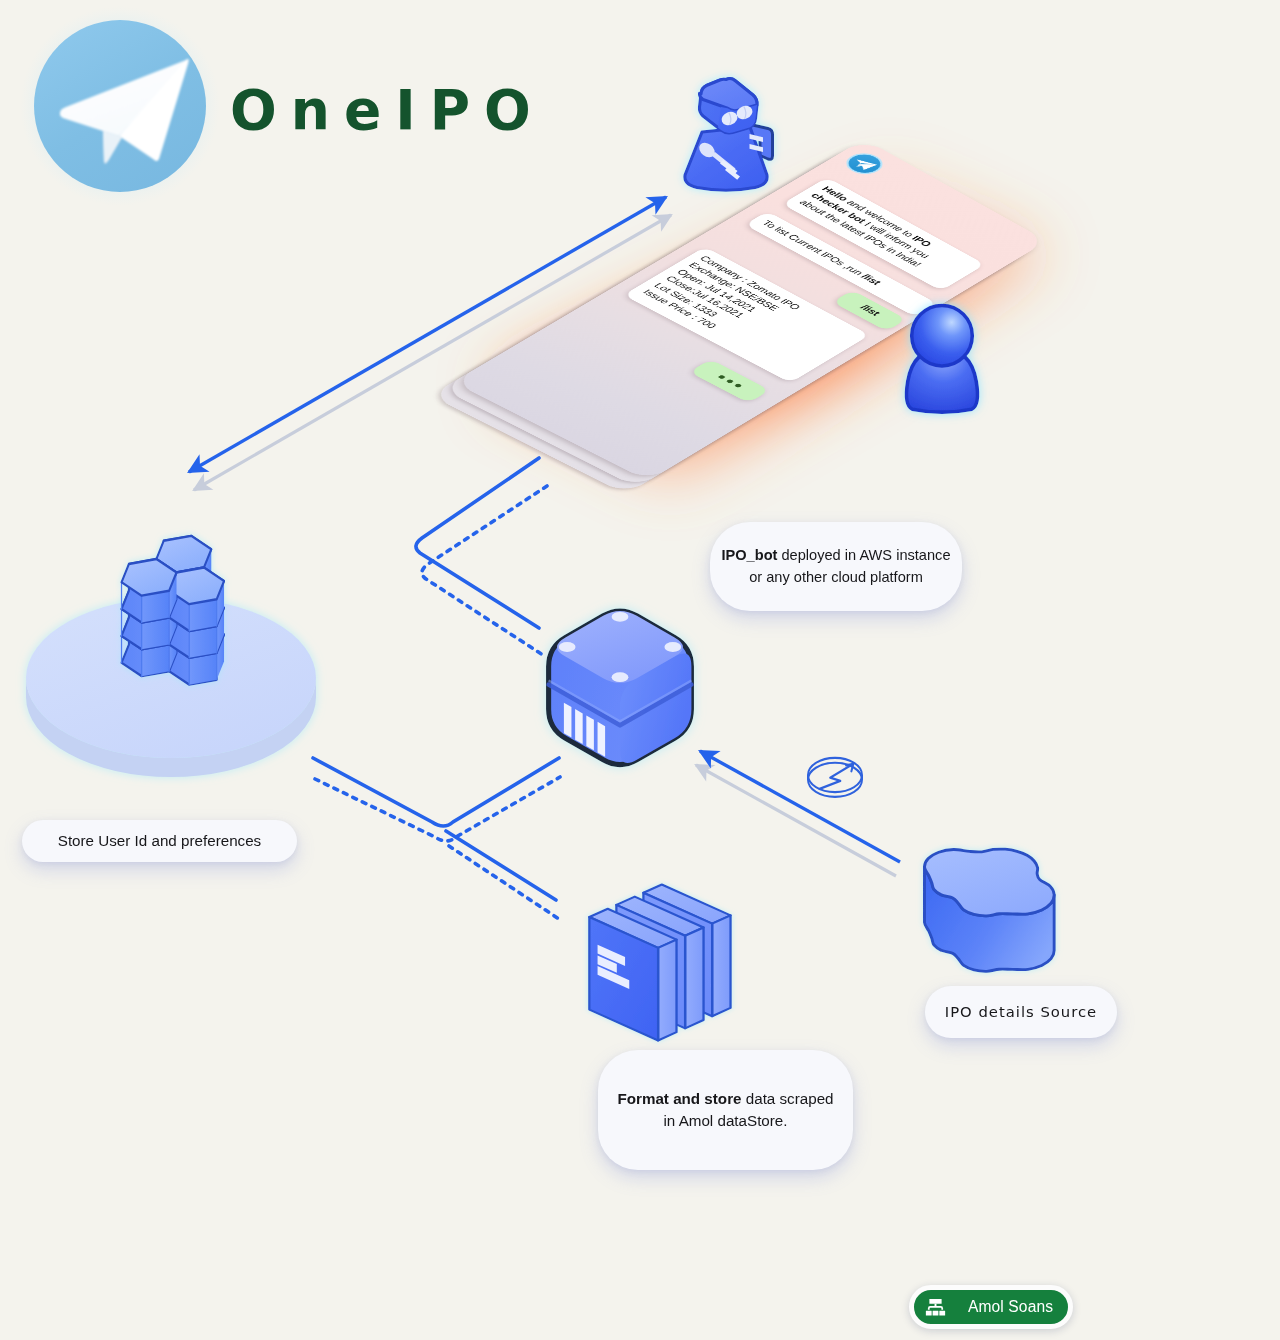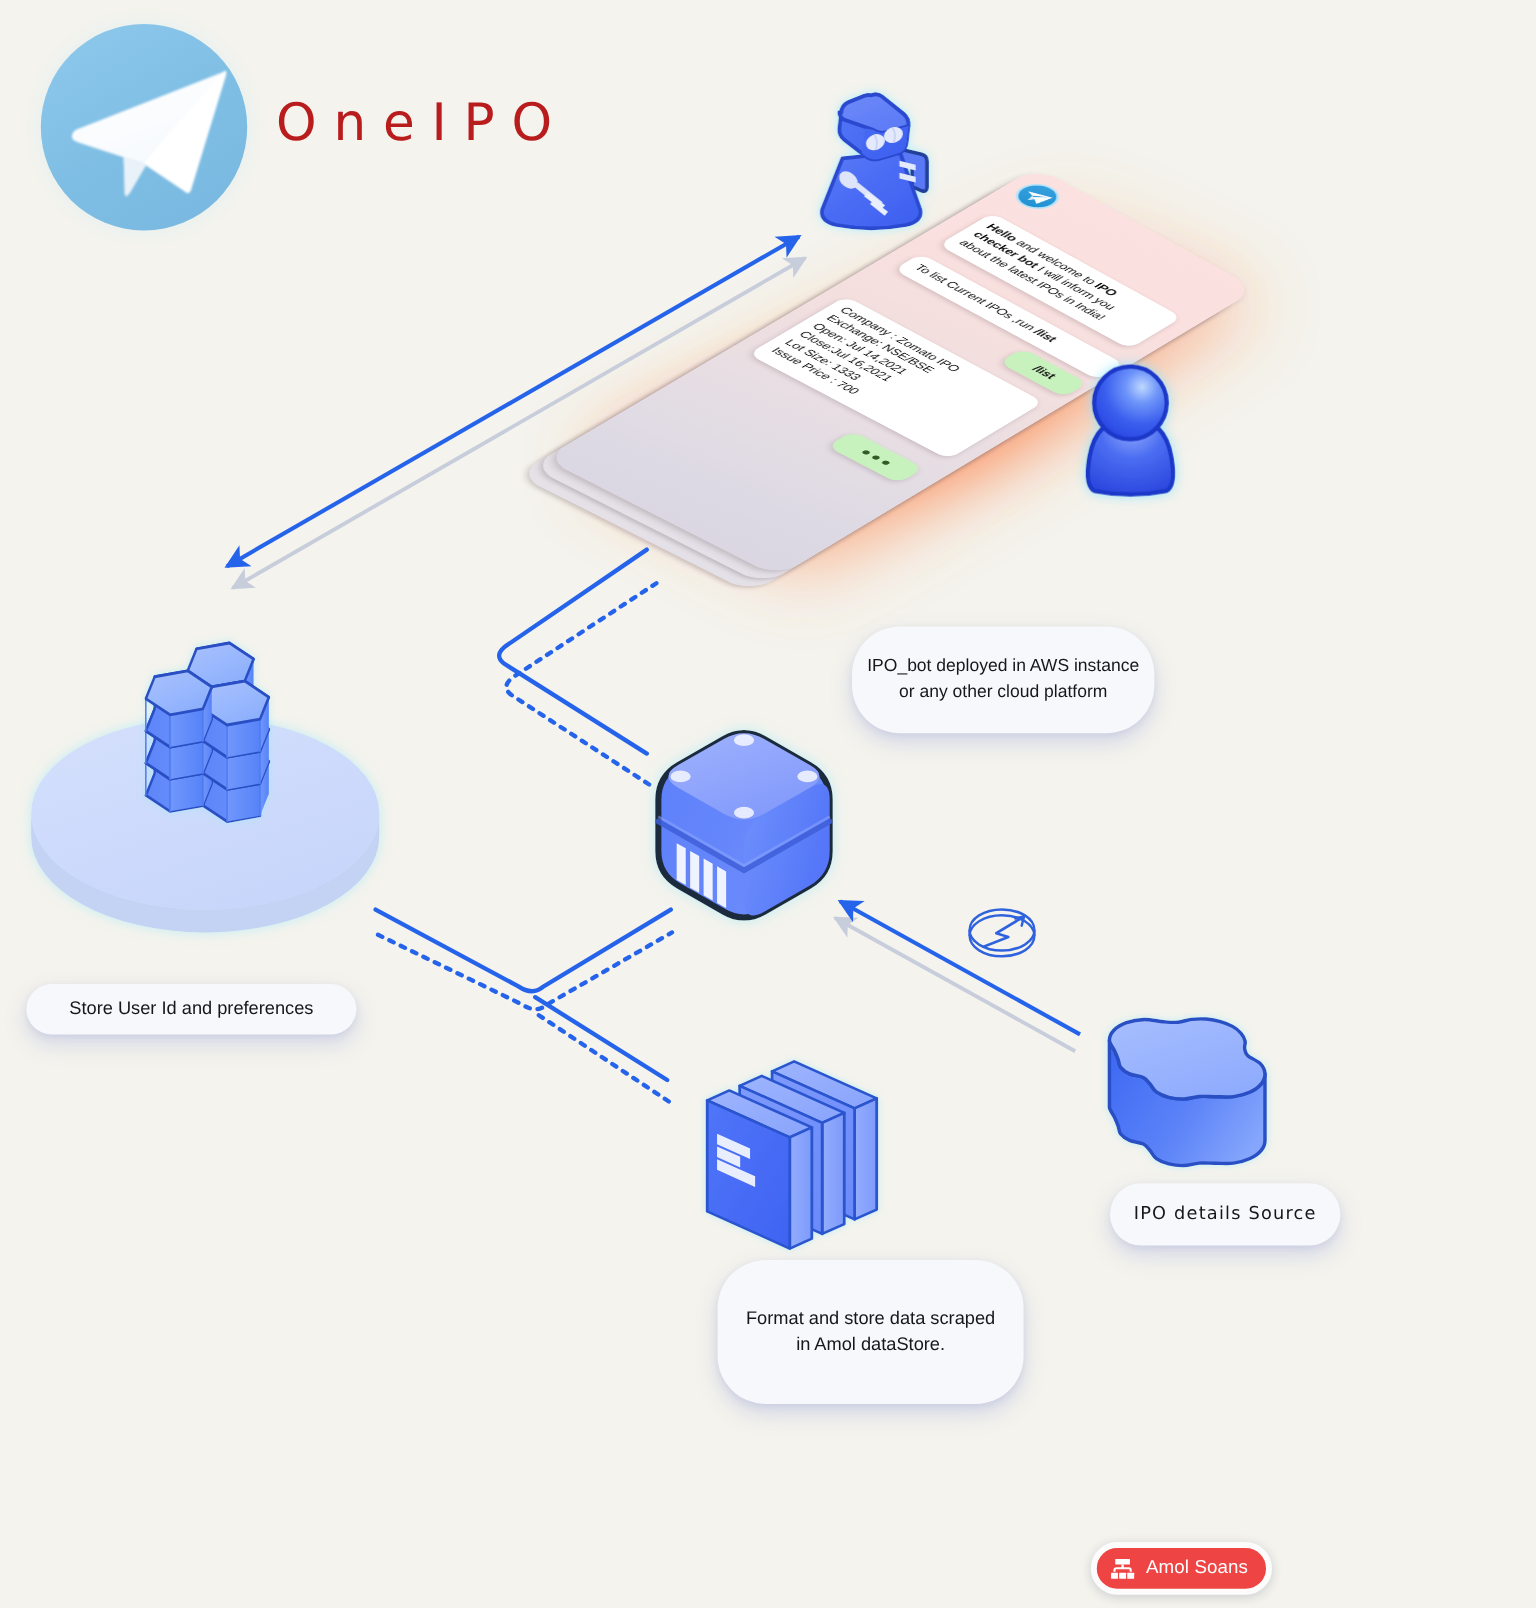--- a/index.html
+++ b/index.html
@@ -2,22 +2,22 @@
 <html><head>
 <meta charset="utf-8">
 <title>OneIPO architecture</title>
 <style>
 html,body{margin:0;padding:0;}
 body{width:1280px;height:1340px;background:#f4f3ed;
      font-family:"Liberation Sans",sans-serif;overflow:hidden;position:relative;}
 .stage{position:absolute;left:0;top:0;width:1280px;height:1340px;}
 svg{display:block;overflow:visible;}
 
-#brand-title{position:absolute;left:230px;top:78px;font-size:43px;letter-spacing:14px;
-     color:#b91c1c;font-weight:400;font-family:"DejaVu Sans",sans-serif;}
+#brand-title{position:absolute;left:230px;top:78px;font-size:55px;letter-spacing:14px;
+     color:#14532d;font-weight:700;font-family:"DejaVu Sans",sans-serif;}
 
 
 #phonewrap{position:absolute;left:0;top:0;width:1280px;height:1340px;}
 .plate3d{position:absolute;left:0;top:0;width:300px;height:700px;transform-origin:0 0;
   -webkit-font-smoothing:antialiased;text-rendering:geometricPrecision;}
 .plate{position:absolute;left:0;top:0;width:300px;height:700px;border-radius:30px;}
 .p1,.p2,.p3{background:linear-gradient(171deg,#f7e5e3 0%,#f1e1e2 40%,#e8e3e7 75%,#e4e0e7 100%);}
 .p2{transform:translate(0,19px);box-shadow:0 4px 6px rgba(118,98,108,.32);}
 .p3{transform:translate(0,38px);box-shadow:0 4px 6px rgba(118,98,108,.32);}
 .screen{position:absolute;left:0;top:0;width:300px;height:700px;border-radius:30px;
@@ -34,27 +34,27 @@
 .b3{left:203px;top:240px;width:68px;text-align:center;padding:8px 10px;}
 .b4{left:19px;top:295px;width:239px;min-height:119px;}
 .b5{left:181px;top:462px;width:74px;padding:9px 10px;text-align:center;}
 .dot{display:inline-block;width:7px;height:7px;border-radius:50%;background:#2e5c22;margin:0 3px;}
 
 
 .callout{position:absolute;background:#f7f8fc;border-radius:40px;white-space:nowrap;
    box-shadow:0 8px 18px rgba(120,135,215,.26), 0 2px 6px rgba(90,100,160,.10);
    color:#17171a;text-align:center;display:flex;align-items:center;justify-content:center;
    line-height:1.45;}
-.callout b{font-weight:400;}
+.callout b{font-weight:700;}
 .callout.mono{font-family:"DejaVu Sans",sans-serif;letter-spacing:1.0px;}
 
 
 #authors{position:absolute;left:909px;top:1285px;display:flex;gap:14px;}
-.author{background:#ef4444;border:5px solid #fcfcfc;border-radius:30px;height:34px;
-   display:flex;align-items:center;gap:9px;padding:0 15px 0 11px;color:#fff;
+.author{background:#15803d;border:5px solid #fcfcfc;border-radius:30px;height:34px;
+   display:flex;align-items:center;gap:22px;padding:0 15px 0 11px;color:#fff;
    box-shadow:0 2px 9px rgba(20,40,90,.18);}
 .author .nm{font-size:15.6px;font-family:"Liberation Sans",sans-serif;white-space:nowrap;letter-spacing:.1px;}
 </style>
 </head>
 <body>
 
 <div class="stage">
 
 <svg style="position:absolute;left:350px;top:120px;" width="800" height="500" viewBox="0 0 800 500">
   <defs>

